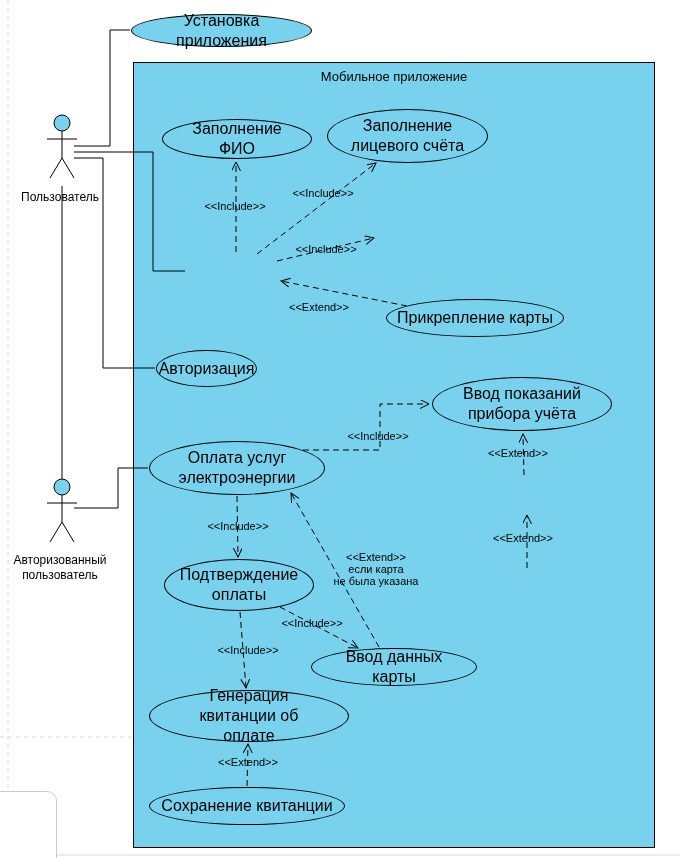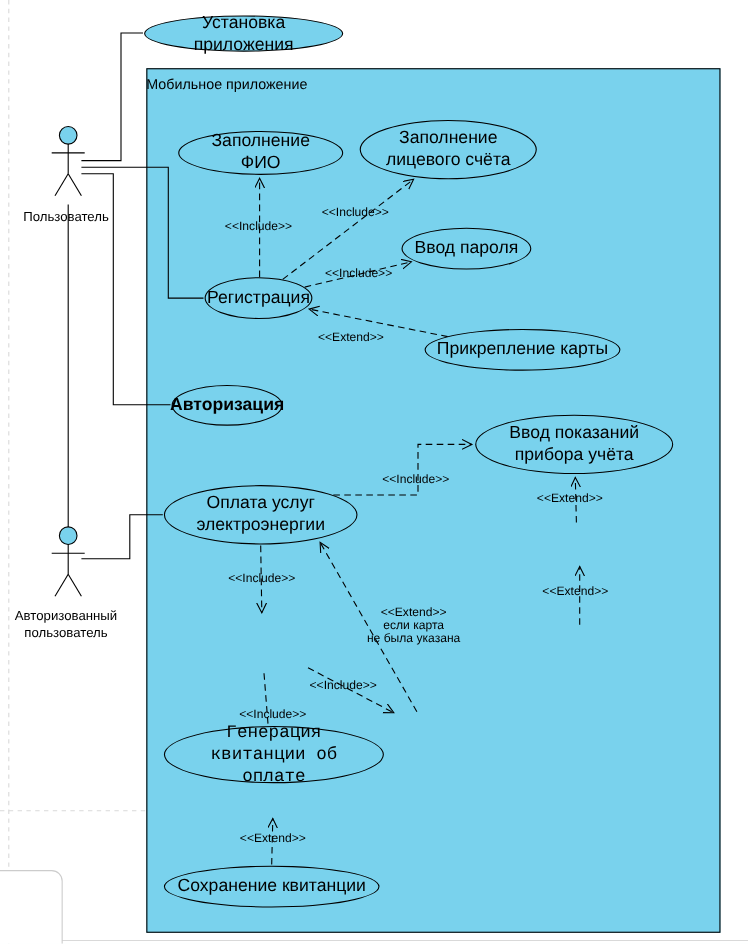--- a/index.html
+++ b/index.html
@@ -19,20 +19,21 @@
     position: absolute;
     left: 133px; top: 62px;
     width: 522px; height: 786px;
     background: var(--node-fill, #79D2ED);
     border: 1px solid var(--stroke, #000);
   }
   .system-title {
     position: absolute;
     left: 133px; top: 69px;
     width: 522px;
+    text-align: center;
     font-size: 13px;
   }
   svg.wires { position: absolute; left: 0; top: 0; }
   .wire { stroke: var(--stroke, #000); stroke-width: 1; fill: none; }
   .dashed { stroke-dasharray: 6 4; }
   .guide { stroke: var(--guide, #d9d9d9); stroke-width: 1; }
   .guide-dashed { stroke-dasharray: 4 4; }
   .actor-head { fill: var(--node-fill, #79D2ED); stroke: var(--stroke, #000); stroke-width: 1; }
   .uc {
     position: absolute;
@@ -122,27 +123,27 @@
     <line class="wire dashed" x1="237" y1="496" x2="238" y2="557" marker-end="url(#open-arrow)"></line>
     <line class="wire dashed" x1="379" y1="647" x2="291" y2="493" marker-end="url(#open-arrow)"></line>
     <line class="wire dashed" x1="280" y1="607" x2="358" y2="648" marker-end="url(#open-arrow)"></line>
     <line class="wire dashed" x1="240" y1="612" x2="246" y2="688" marker-end="url(#open-arrow)"></line>
     <line class="wire dashed" x1="247" y1="786" x2="248" y2="744" marker-end="url(#open-arrow)"></line>
   </svg>
 
   <div class="uc" style="left:131px;top:14px;width:181px;height:33px;">Установка приложения</div>
   <div class="uc" style="left:327px;top:109px;width:161px;height:54px;">Заполнение лицевого счёта</div>
   <div class="uc" style="left:162px;top:119px;width:150px;height:40px;">Заполнение ФИО</div>
-  <div class="uc" style="left:365px;top:207px;width:118px;height:38px;padding:0 6px;">Ввод пароля</div>
-  <div class="uc" style="left:186px;top:252px;width:98px;height:38px;padding:0 2px;">Регистрация</div>
   <div class="uc" style="left:386px;top:299px;width:178px;height:38px;">Прикрепление карты</div>
-  <div class="uc" style="left:156px;top:350px;width:101px;height:37px;padding:0 2px;font-weight:bold;">Авторизация</div>
+  <div class="uc" style="left:156px;top:350px;width:101px;height:37px;padding:0 2px;">Авторизация</div>
   <div class="uc" style="left:432px;top:377px;width:180px;height:54px;">Ввод показаний прибора учёта</div>
   <div class="uc" style="left:149px;top:441px;width:176px;height:54px;text-align:center;">Оплата услуг электроэнергии</div>
-  <div class="uc" style="left:149px;top:660px;width:200px;height:52px;padding:0 26px;font-family:Liberation Mono, monospace;">Генерация квитанции об оплате</div>
+  <div class="uc" style="left:164px;top:559px;width:150px;height:52px;">Подтверждение оплаты</div>
+  <div class="uc" style="left:311px;top:648px;width:166px;height:38px;">Ввод данных карты</div>
+  <div class="uc" style="left:149px;top:690px;width:200px;height:52px;padding:0 26px;">Генерация квитанции об оплате</div>
   <div class="uc" style="left:149px;top:787px;width:196px;height:38px;text-align:right;">Сохранение квитанции</div>
 
   <div class="edge-label" style="left:235px;top:206px;">&lt;&lt;Include&gt;&gt;</div>
   <div class="edge-label" style="left:323px;top:193px;">&lt;&lt;Include&gt;&gt;</div>
   <div class="edge-label" style="left:326px;top:249px;">&lt;&lt;Include&gt;&gt;</div>
   <div class="edge-label" style="left:319px;top:307px;">&lt;&lt;Extend&gt;&gt;</div>
   <div class="edge-label" style="left:378px;top:436px;">&lt;&lt;Include&gt;&gt;</div>
   <div class="edge-label" style="left:518px;top:453px;">&lt;&lt;Extend&gt;&gt;</div>
   <div class="edge-label" style="left:523px;top:538px;">&lt;&lt;Extend&gt;&gt;</div>
   <div class="edge-label" style="left:238px;top:526px;">&lt;&lt;Include&gt;&gt;</div>

